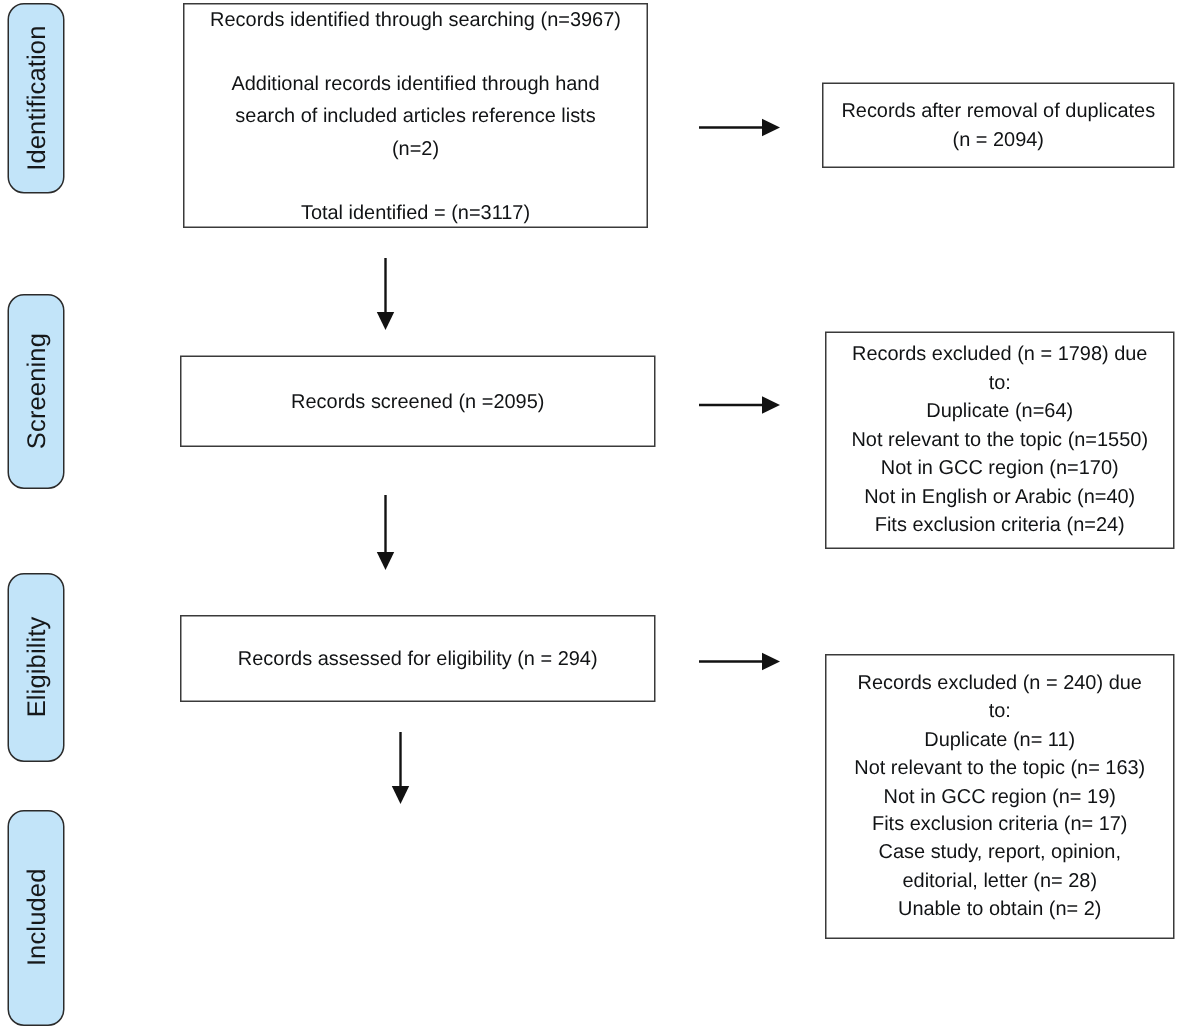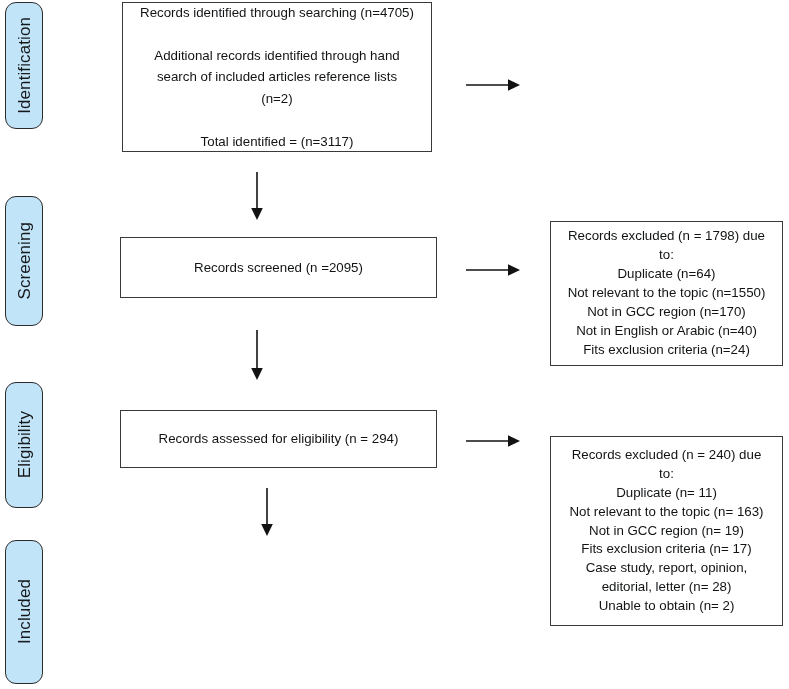--- a/index.html
+++ b/index.html
@@ -82,29 +82,33 @@
 
   <div class="stage-tab" style="left:5px; top:382px; width:38px; height:126px;">
     <span class="stage-label">Eligibility</span>
   </div>
 
   <div class="stage-tab" style="left:5px; top:540px; width:38px; height:144px;">
     <span class="stage-label">Included</span>
   </div>
 
   <div class="flow-box" style="left:122px; top:2px; width:310px; height:150px;">
-    <span class="box-text">Records identified through searching (n=4705)
+    <span class="box-text">Records identified through searching (n=3967)
 
 Additional records identified through hand
 search of included articles reference lists
 (n=2)
 
 Total identified = (n=3117)</span>
   </div>
 
+  <div class="flow-box tight" style="left:548px; top:55px; width:235px; height:57px;">
+    <span class="box-text">Records after removal of duplicates
+(n = 2094)</span>
+  </div>
 
   <div class="arrow" style="left:466px; top:77px; width:54px; height:16px;">
     <svg width="54" height="16" viewBox="0 0 54 16">
       <line x1="0" y1="8" x2="42" y2="8" stroke="#121212" stroke-width="1.6"></line>
       <polygon points="42,2.2 54,8 42,13.8" fill="#121212"></polygon>
     </svg>
   </div>
 
   <div class="arrow" style="left:249px; top:172px; width:16px; height:48px;">
     <svg width="16" height="48" viewBox="0 0 16 48">

